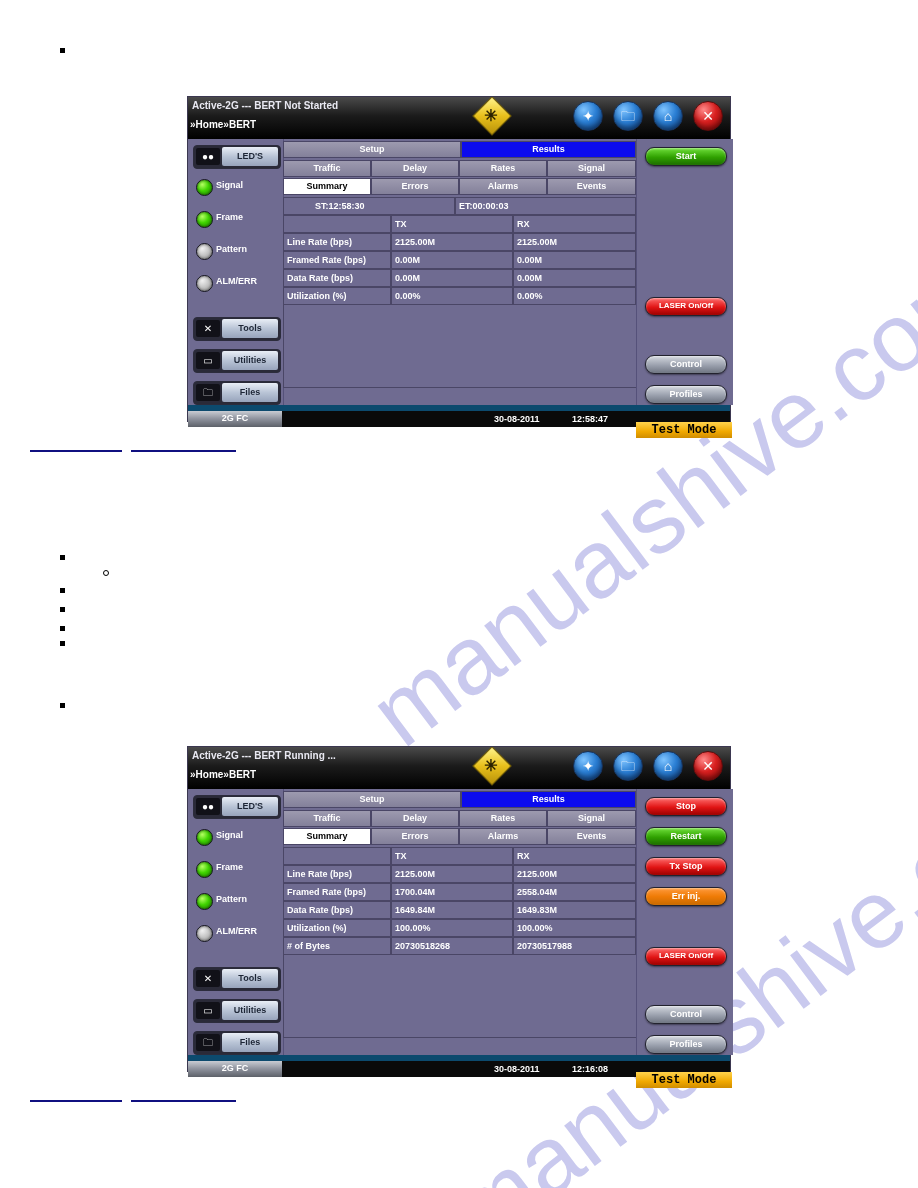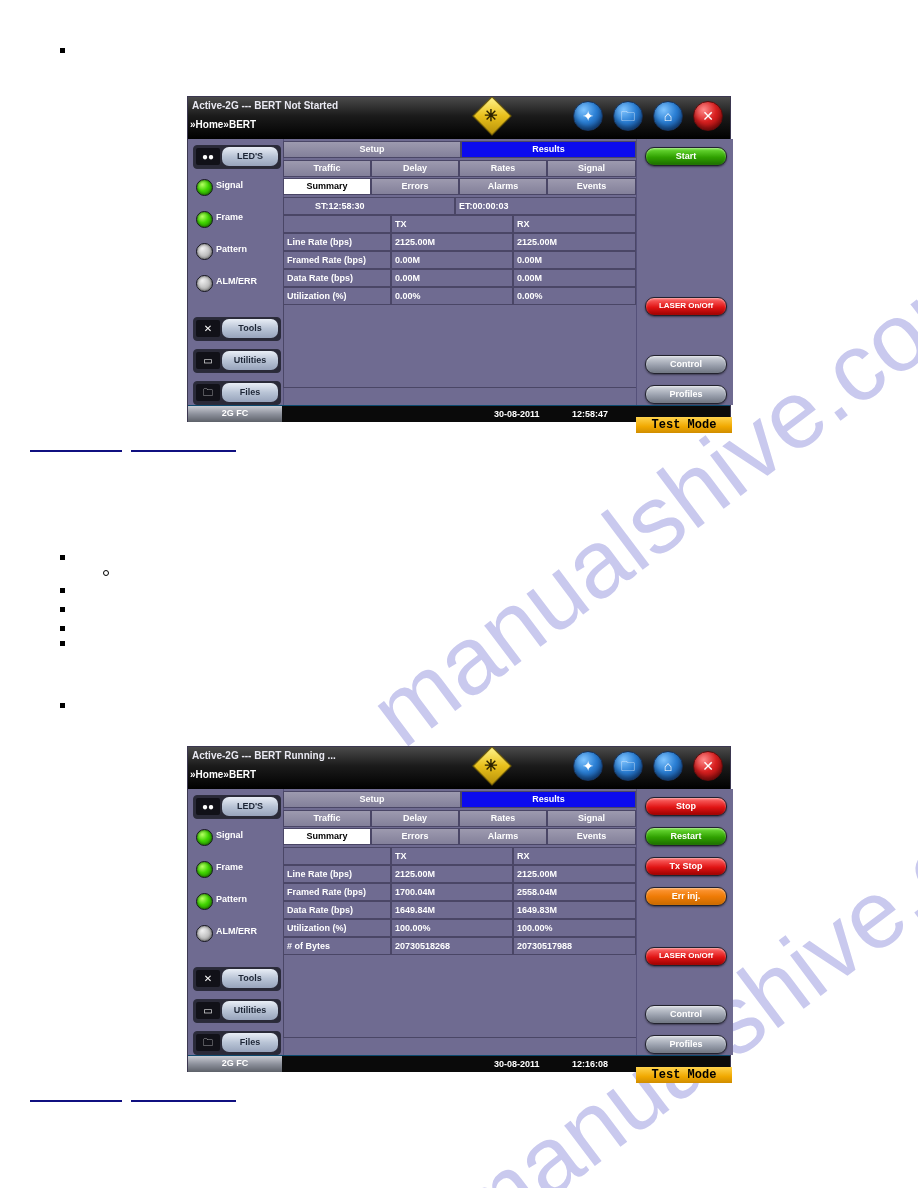--- a/index.html
+++ b/index.html
@@ -160,21 +160,21 @@
     background: #111118;
     border-radius: 2px;
     text-align: center;
     line-height: 17px;
     font-size: 10px;
   }
   .side-btn .sb-label {
     position: absolute;
     left: 28px; top: 1px;
     width: 56px; height: 19px;
-    border-radius: 7px;
+    border-radius: 2px;
     background: linear-gradient(to bottom, #e9eef6 0%, #b9c4d6 50%, #97a3bb 100%);
     color: #1d2636;
     font-size: 9px;
     font-weight: bold;
     line-height: 19px;
     text-align: center;
   }
   .led-row {
     position: absolute;
     left: 8px;
@@ -325,21 +325,21 @@
   .pill.red    { background: linear-gradient(to bottom, #ff6c6c 0%, #e01414 55%, #9c0000 100%); }
   .pill.orange { background: linear-gradient(to bottom, #ff9a3c 0%, #ef7b06 50%, #c96a00 100%); }
   .pill.grey   { background: linear-gradient(to bottom, #d3d7de 0%, #9aa0ad 55%, #6f7582 100%); color:#ffffff; }
   .pill.laser  { font-size: 8px; border-radius: 9px; }
 
   
   .statusbar {
     position: relative;
     height: 16px;
     background: #0a0a0a;
-    border-top: 1px solid #0c4a6e;
+    border-top: 6px solid #0c4a6e;
   }
   .sb-mode {
     position: absolute;
     left: 0; top: 0;
     width: 94px; height: 16px;
     background: linear-gradient(to bottom, #c9ccd3 0%, #8d919c 50%, #5d6169 100%);
     color: #ffffff;
     font-size: 9px;
     font-weight: bold;
     line-height: 15px;

